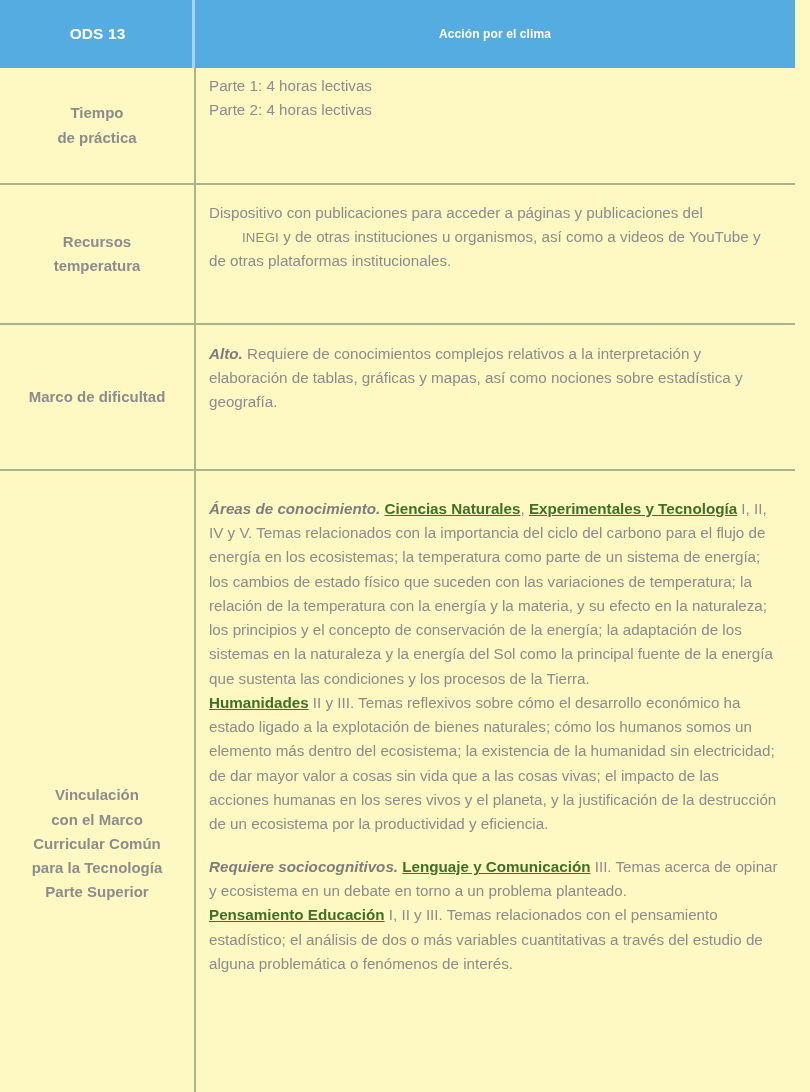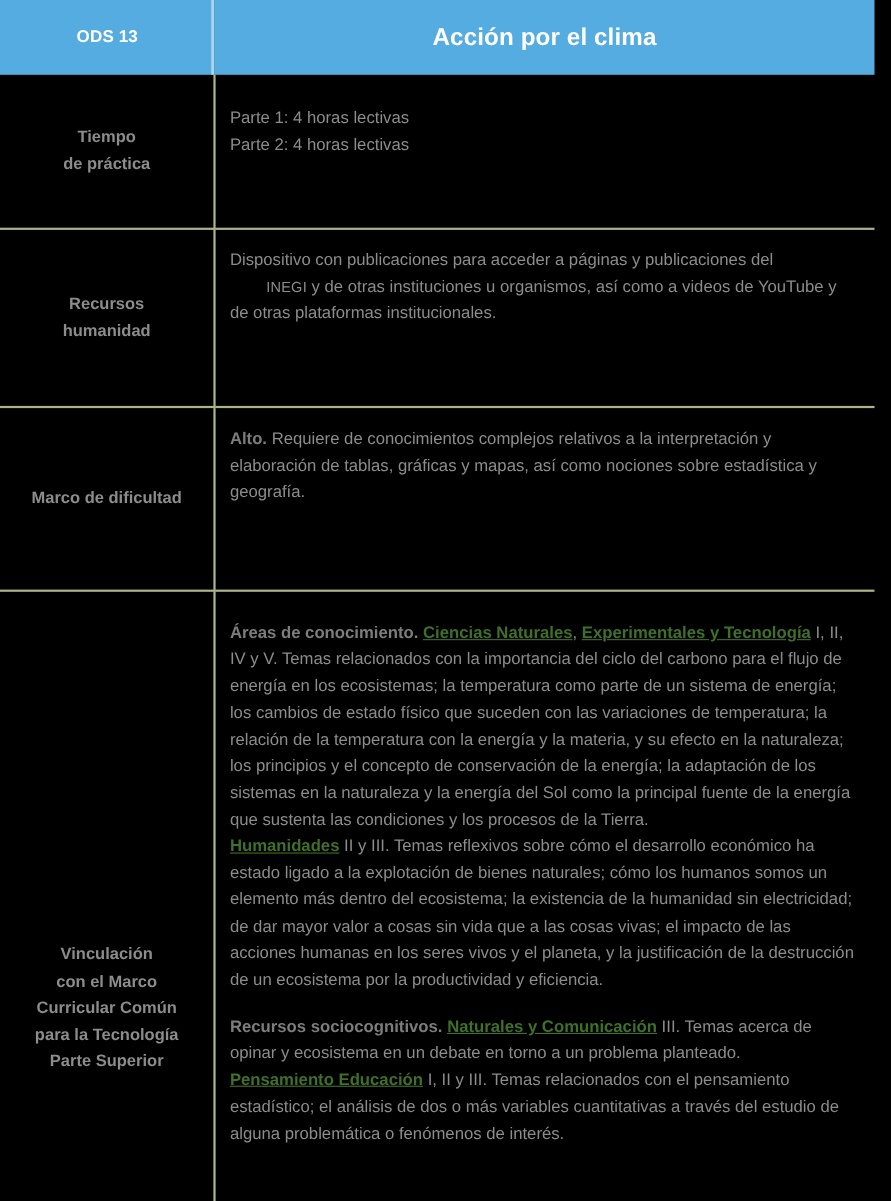--- a/index.html
+++ b/index.html
@@ -12,21 +12,21 @@
     height: 1092px;
     font-family: "Liberation Sans", sans-serif;
     -webkit-font-smoothing: antialiased;
   }
 
   .sheet {
     width: 810px;
     height: 1092px;
     position: relative;
     overflow: hidden;
-    background: #000000;
+    background: #fef9c3;
   }
 
   
   .odstable {
     width: 795px;
     border-collapse: collapse;
     table-layout: fixed;
   }
   .odstable col.c1 { width: 195px; }
   .odstable col.c2 { width: 600px; }
@@ -40,51 +40,52 @@
     text-align: center;
     vertical-align: middle;
     height: 68px;
     padding: 0 10px;
     letter-spacing: .1px;
   }
   .hdr-cell.left {
     box-shadow: inset -3px 0 0 0 #a8d4ef;
   }
   .hdr-cell.right {
-    font-size: 22px;
+    font-size: 12px;
   }
 
   
   .lbl-cell {
     text-align: center;
     vertical-align: middle;
     font-weight: bold;
     font-size: 15px;
     color: #8c8c8c;
     line-height: 1.62;
-    padding: 26px 14px;
+    padding: 14px 14px;
     border-bottom: 2px solid #a9b68b;
     border-right: 2px solid #a9b68b;
   }
   .body-cell {
     vertical-align: top;
     font-size: 15.2px;
     color: #8c8c8c;
     line-height: 1.595;
     padding: 14px 20px 14px 13px;
     border-bottom: 2px solid #a9b68b;
     text-align: left;
   }
 
   .body-cell p { margin: 0; }
   .body-cell p.gap { margin-top: 1.22em; }
 
   b, .b {
     font-weight: bold;
     color: #7d7d7d;
+    font-style: italic;
   }
   .green {
     font-weight: bold;
     color: #3f7029;
     text-decoration: underline;
   }
   .smallcaps {
     font-size: 0.87em;
     letter-spacing: .2px;
     margin-left: 33px;
@@ -93,21 +94,21 @@
   
   tr.r-tiempo .lbl-cell,
   tr.r-tiempo .body-cell { height: 87px; }
   tr.r-recursos .lbl-cell,
   tr.r-recursos .body-cell { height: 108px; }
   tr.r-nivel .lbl-cell,
   tr.r-nivel .body-cell { height: 113px; }
   tr.r-vinc .lbl-cell,
   tr.r-vinc .body-cell { height: 706px; }
 
-  tr.r-tiempo .body-cell { padding-top: 28px; }
+  tr.r-tiempo .body-cell { padding-top: 6px; }
   tr.r-recursos .body-cell { padding-top: 16px; }
   tr.r-nivel .body-cell { padding-top: 17px; }
   tr.r-vinc .body-cell { padding-top: 26px; padding-right: 16px; }
 
   tr.r-vinc .lbl-cell { vertical-align: middle; }
 </style>
 </head>
 <body>
 
 <div class="sheet">
@@ -130,21 +131,21 @@
         </td>
         <td class="body-cell">
           <p>Parte 1: 4 horas lectivas</p>
           <p>Parte 2: 4 horas lectivas</p>
         </td>
       </tr>
 
       <tr class="r-recursos">
         <td class="lbl-cell">
           <span>Recursos</span><br>
-          <span>humanidad</span>
+          <span>temperatura</span>
         </td>
         <td class="body-cell">
           <p><span>Dispositivo con publicaciones para acceder a páginas y publicaciones del </span><span class="smallcaps">INEGI</span><span> y de otras instituciones u organismos, así como a videos de YouTube y de otras plataformas institucionales.</span></p>
         </td>
       </tr>
 
       <tr class="r-nivel">
         <td class="lbl-cell">
           <span>Marco de dificultad</span>
         </td>
@@ -160,21 +161,21 @@
           <span>Curricular Común</span><br>
           <span>para la Tecnología</span><br>
           <span>Parte Superior</span>
         </td>
         <td class="body-cell">
 
           <p><span class="b">Áreas de conocimiento. </span><span class="green">Ciencias Naturales</span><span>, </span><span class="green">Experimentales y Tecnología</span><span> I, II, IV y V. Temas relacionados con la importancia del ciclo del carbono para el flujo de energía en los ecosistemas; la temperatura como parte de un sistema de energía; los cambios de estado físico que suceden con las variaciones de temperatura; la relación de la temperatura con la energía y la materia, y su efecto en la naturaleza; los principios y el concepto de conservación de la energía; la adaptación de los sistemas en la naturaleza y la energía del Sol como la principal fuente de la energía que sustenta las condiciones y los procesos de la Tierra.</span></p>
 
           <p><span class="green">Humanidades</span><span> II y III. Temas reflexivos sobre cómo el desarrollo económico ha estado ligado a la explotación de bienes naturales; cómo los humanos somos un elemento más dentro del ecosistema; la existencia de la humanidad sin electricidad; de dar mayor valor a cosas sin vida que a las cosas vivas; el impacto de las acciones humanas en los seres vivos y el planeta, y la justificación de la destrucción de un ecosistema por la productividad y eficiencia.</span></p>
 
-          <p class="gap"><span class="b">Recursos sociocognitivos. </span><span class="green">Naturales y Comunicación</span><span> III. Temas acerca de opinar y ecosistema en un debate en torno a un problema planteado.</span></p>
+          <p class="gap"><span class="b">Requiere sociocognitivos. </span><span class="green">Lenguaje y Comunicación</span><span> III. Temas acerca de opinar y ecosistema en un debate en torno a un problema planteado.</span></p>
 
           <p><span class="green">Pensamiento Educación</span><span> I, II y III. Temas relacionados con el pensamiento estadístico; el análisis de dos o más variables cuantitativas a través del estudio de alguna problemática o fenómenos de interés.</span></p>
 
         </td>
       </tr>
 
     </tbody>
   </table>
 </div>
 

